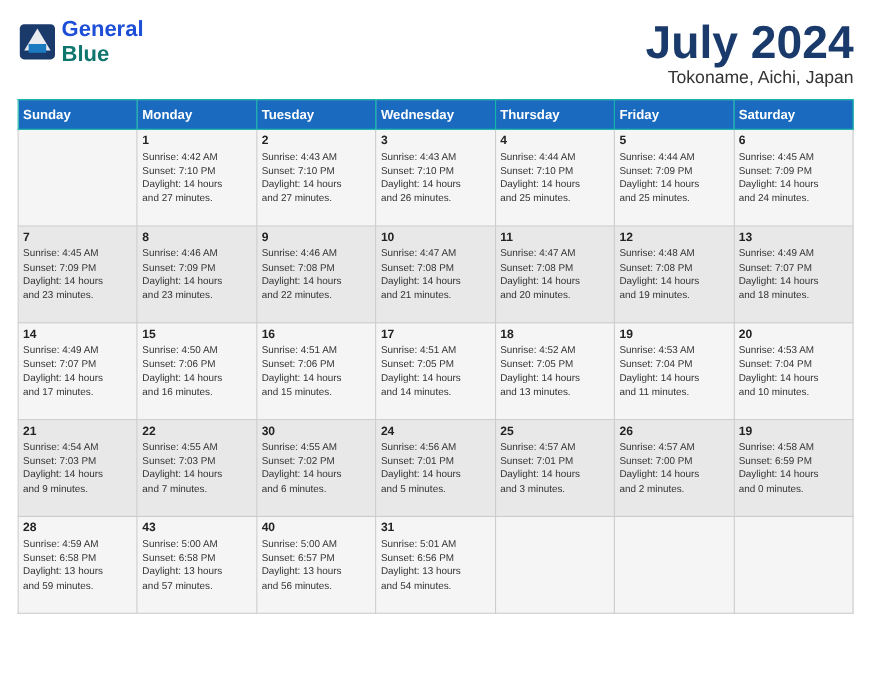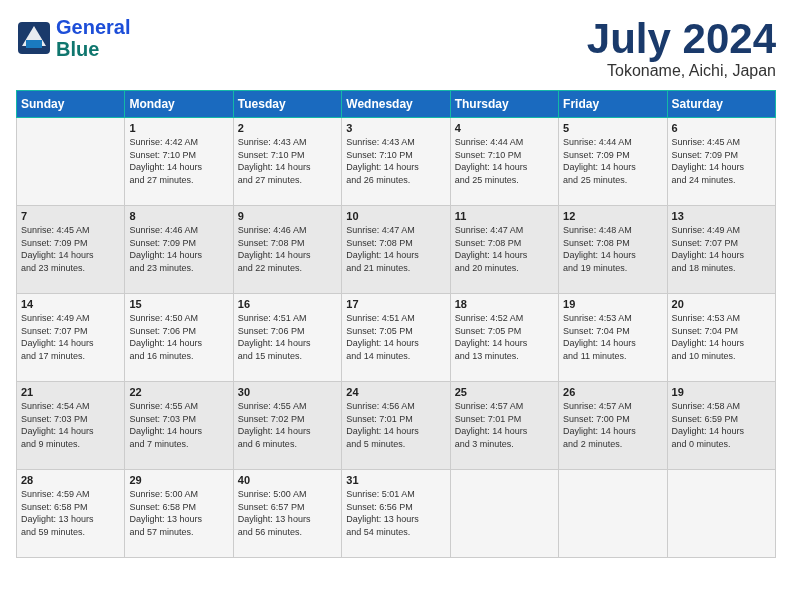--- a/index.html
+++ b/index.html
@@ -315,21 +315,21 @@
       </tr>
       <tr>
         <td>
           <span class="day-number">28</span>
           <div class="day-info" style="white-space: pre-line;">Sunrise: 4:59 AM
 Sunset: 6:58 PM
 Daylight: 13 hours
 and 59 minutes.</div>
         </td>
         <td>
-          <span class="day-number">29</span>
+          <span class="day-number">43</span>
           <div class="day-info" style="white-space: pre-line;">Sunrise: 5:00 AM
 Sunset: 6:58 PM
 Daylight: 13 hours
 and 57 minutes.</div>
         </td>
         <td>
           <span class="day-number">40</span>
           <div class="day-info" style="white-space: pre-line;">Sunrise: 5:00 AM
 Sunset: 6:57 PM
 Daylight: 13 hours

